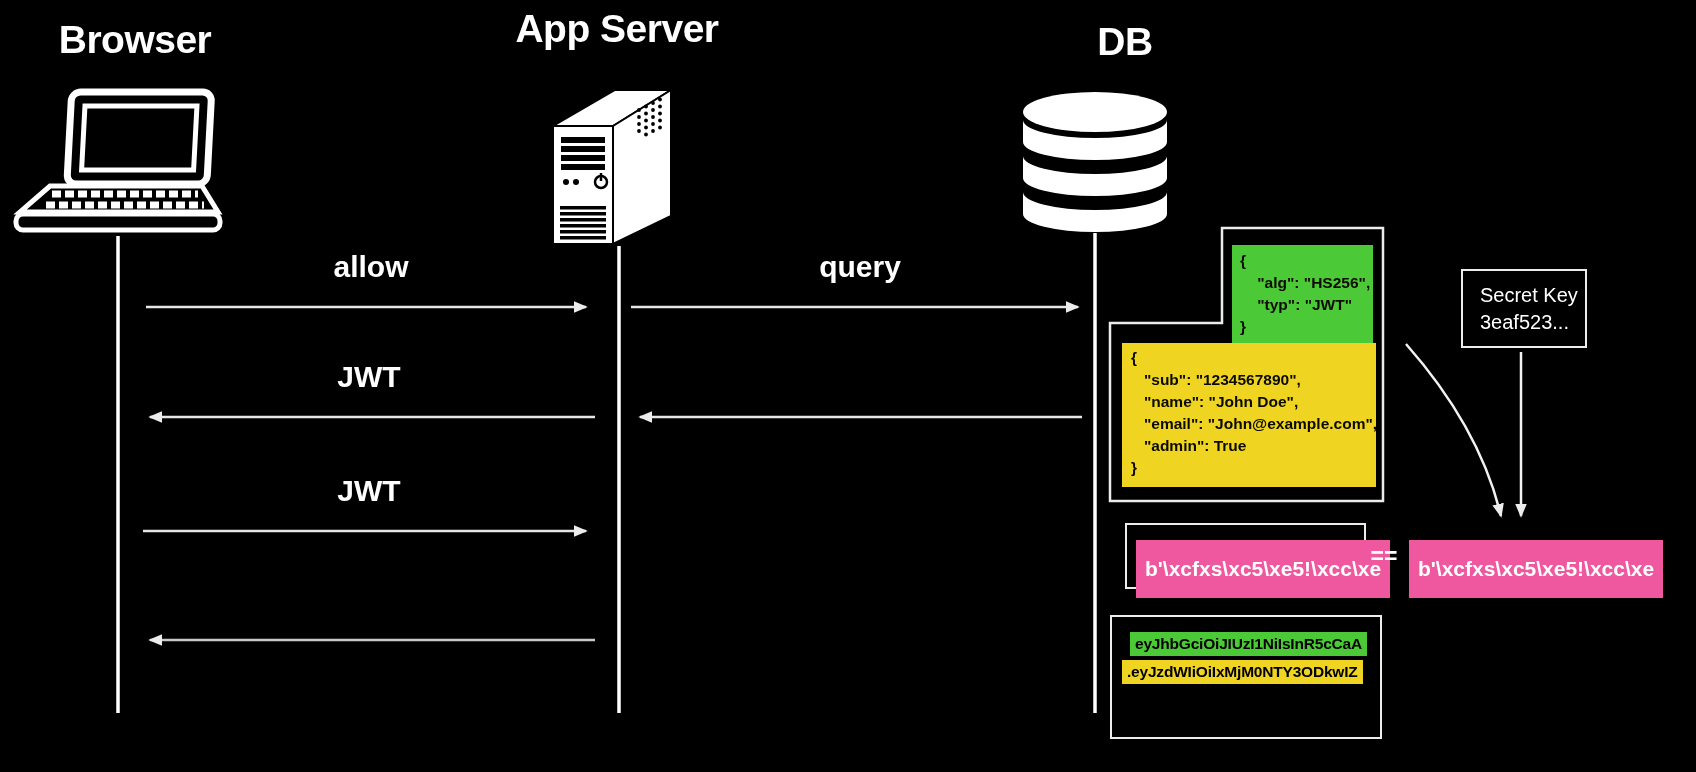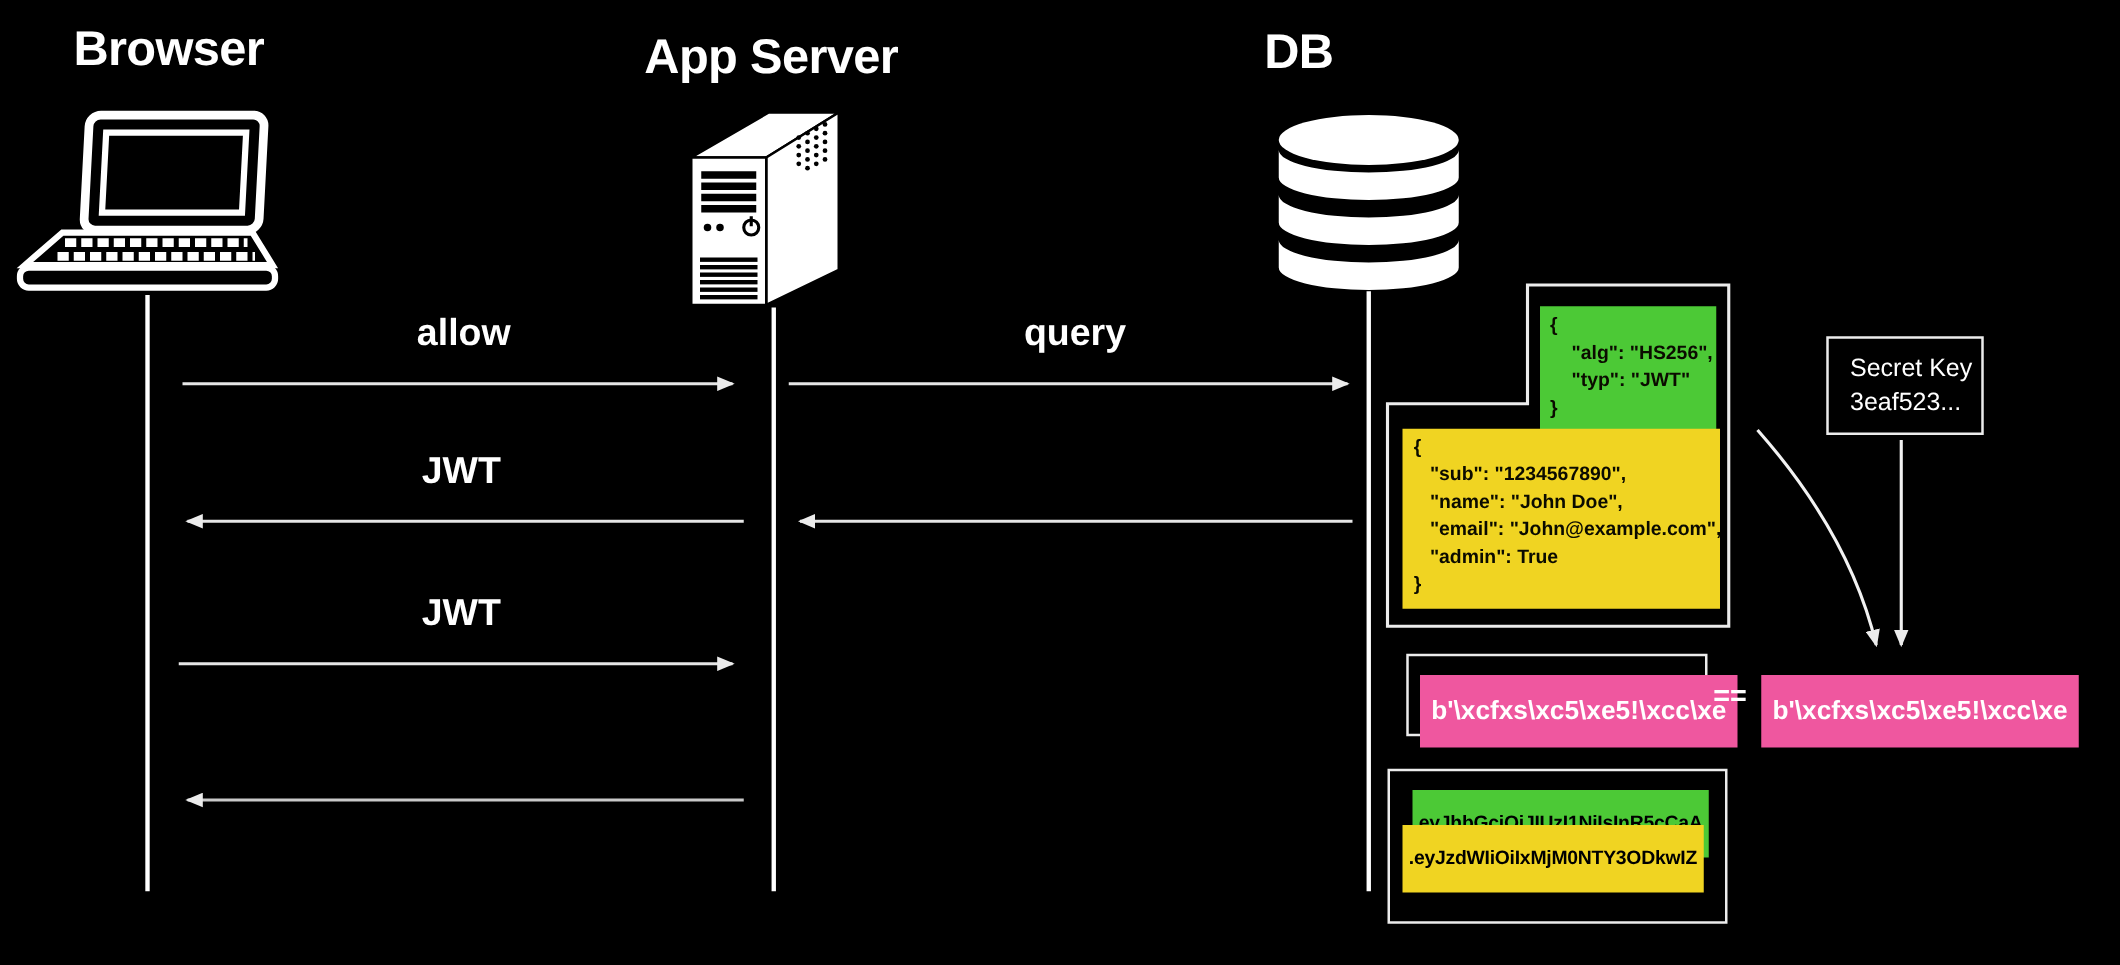--- a/index.html
+++ b/index.html
@@ -10,21 +10,21 @@
   .abs{position:absolute;}
   .actor-title{font-weight:700;font-size:39px;letter-spacing:-0.5px;text-align:center;color:#fff;}
   .msg-label{font-weight:700;font-size:30px;text-align:center;color:#fff;}
   .code-box{white-space:pre;font-weight:600;font-size:15.5px;line-height:22px;color:#0b0b00;}
   .green-bg{background:#4cc936;}
   .yellow-bg{background:#f0d422;}
   .pink-bg{background:#ef579f;}
   .outline-box{border:2.5px solid #ececec;background:transparent;}
   .secret-box{white-space:pre;font-size:20px;line-height:27px;color:#fff;font-weight:500;}
   .bytes{font-size:21px;font-weight:600;color:#fff;line-height:34px;white-space:pre;padding:12px 9px;}
-  .tok{font-weight:700;font-size:15.5px;line-height:24px;white-space:pre;padding:15px 5px;letter-spacing:-0.2px;}
+  .tok{font-weight:700;font-size:15.5px;line-height:24px;white-space:pre;padding:0 5px;letter-spacing:-0.2px;}
   .op{font-size:23px;font-weight:700;color:#fff;text-align:center;}
   svg{display:block;}
 </style>
 </head>
 <body>
 
 <div class="stage">
 
   <svg class="abs" style="left:0;top:0;" width="1696" height="772" viewBox="0 0 1696 772">
     <defs>
@@ -44,22 +44,22 @@
     <line x1="143" y1="531" x2="586" y2="531" stroke="#e6e6e6" stroke-width="2.5" marker-end="url(#arw)"></line>
     <line x1="595" y1="640" x2="150" y2="640" stroke="#c9c9c9" stroke-width="2.5" marker-end="url(#arw)"></line>
 
     <path d="M1222,228 L1383,228 L1383,501 L1110,501 L1110,323 L1222,323 Z" fill="none" stroke="#ececec" stroke-width="2.5"></path>
 
     <path d="M1406,344 Q1480,428 1501,516" fill="none" stroke="#f2f2f2" stroke-width="2.5" marker-end="url(#arw)"></path>
     <line x1="1521" y1="352" x2="1521" y2="516" stroke="#f2f2f2" stroke-width="2.5" marker-end="url(#arw)"></line>
   </svg>
 
   <div class="abs actor-title" style="left:35px;top:18px;width:200px;">Browser</div>
-  <div class="abs actor-title" style="left:497px;top:24px;width:240px;">App Server</div>
-  <div class="abs actor-title" style="left:989px;top:20px;width:100px;">DB</div>
+  <div class="abs actor-title" style="left:497px;top:7px;width:240px;">App Server</div>
+  <div class="abs actor-title" style="left:1075px;top:20px;width:100px;">DB</div>
 
   <svg class="abs" style="left:12px;top:86px;" width="212" height="150" viewBox="0 0 212 150">
     <g transform="translate(8,0)">
       <rect x="52" y="6" width="140" height="92" rx="9" fill="#000" stroke="#fff" stroke-width="7" transform="skewX(-3)"></rect>
       <rect x="66" y="20" width="112" height="64" fill="#000" stroke="#fff" stroke-width="5" transform="skewX(-3)"></rect>
     </g>
     <polygon points="38,100 190,100 206,126 8,126" fill="#000" stroke="#fff" stroke-width="5"></polygon>
     <line x1="40" y1="108" x2="186" y2="108" stroke="#fff" stroke-width="7" stroke-dasharray="9 4"></line>
     <line x1="34" y1="119" x2="192" y2="119" stroke="#fff" stroke-width="7" stroke-dasharray="9 4"></line>
     <rect x="4" y="128" width="204" height="16" rx="7" fill="#000" stroke="#fff" stroke-width="5"></rect>

